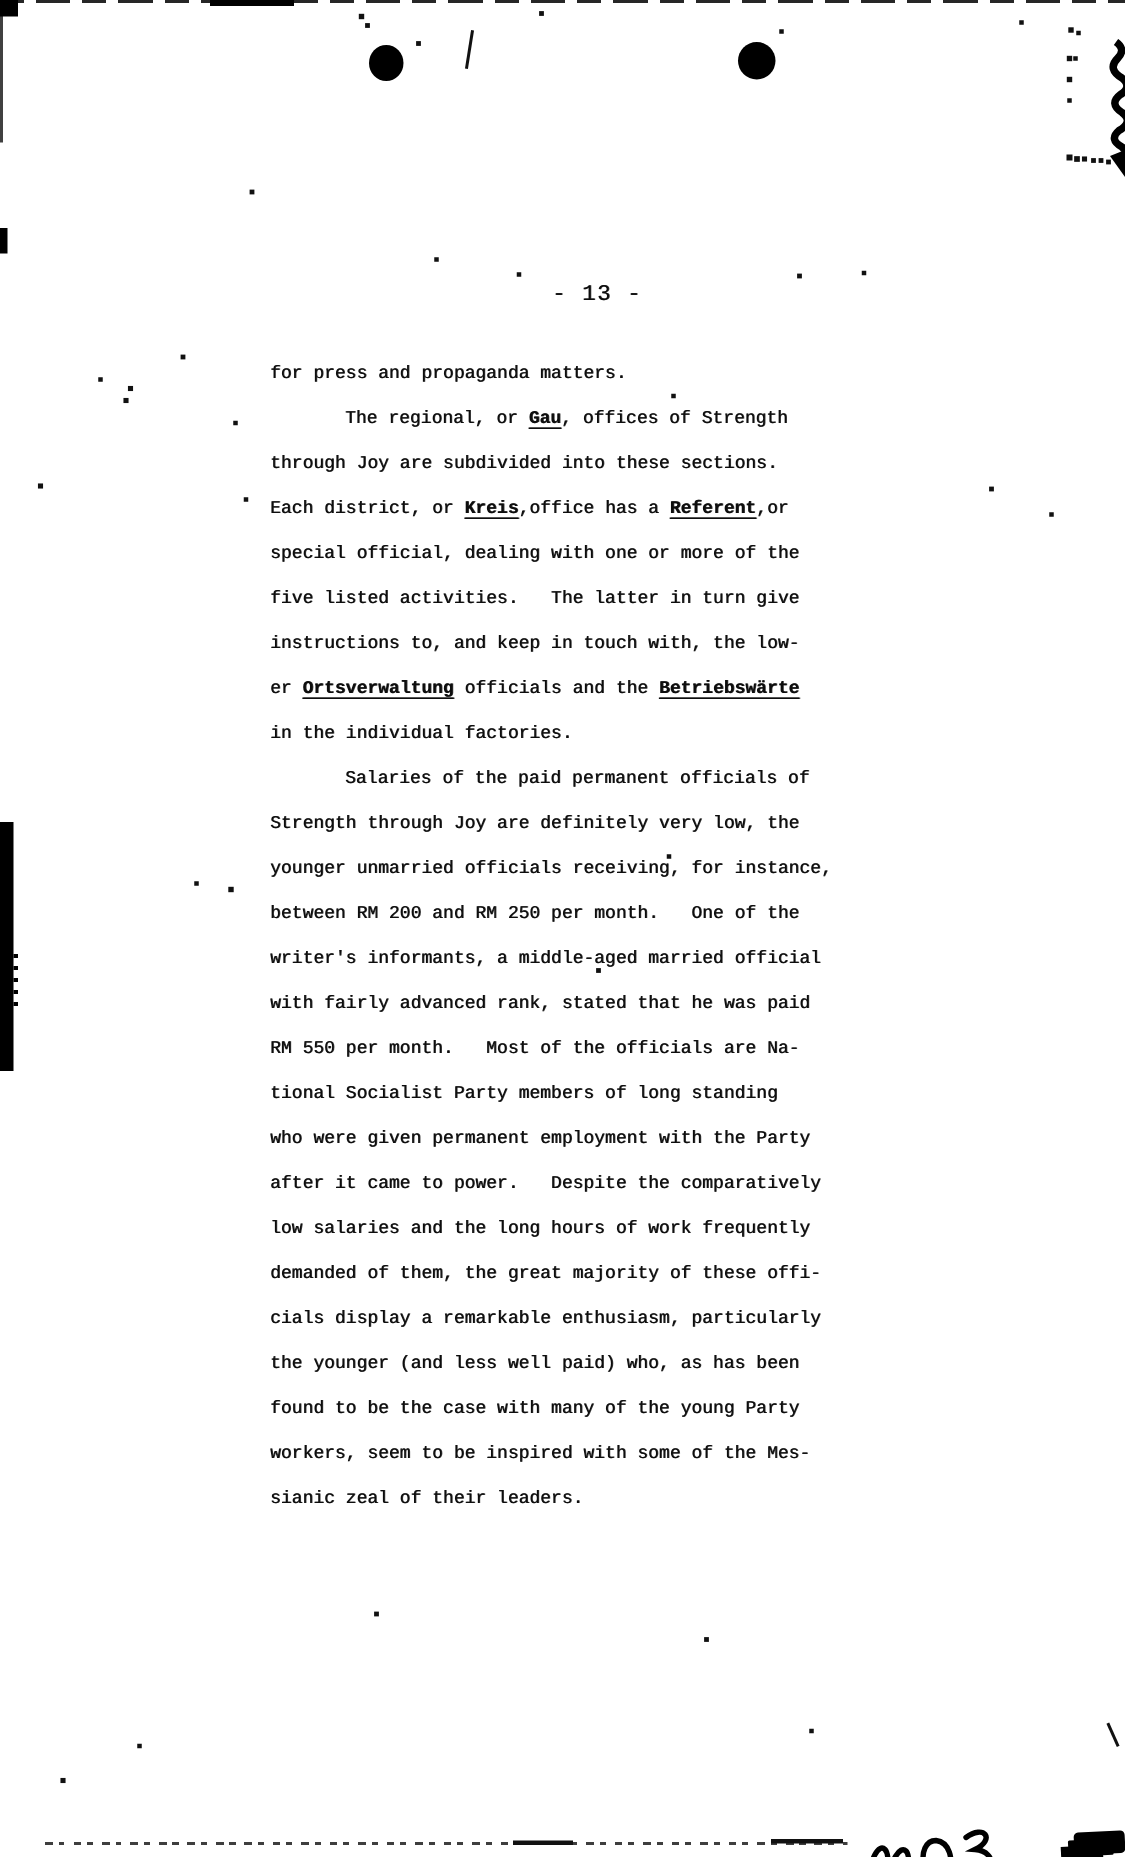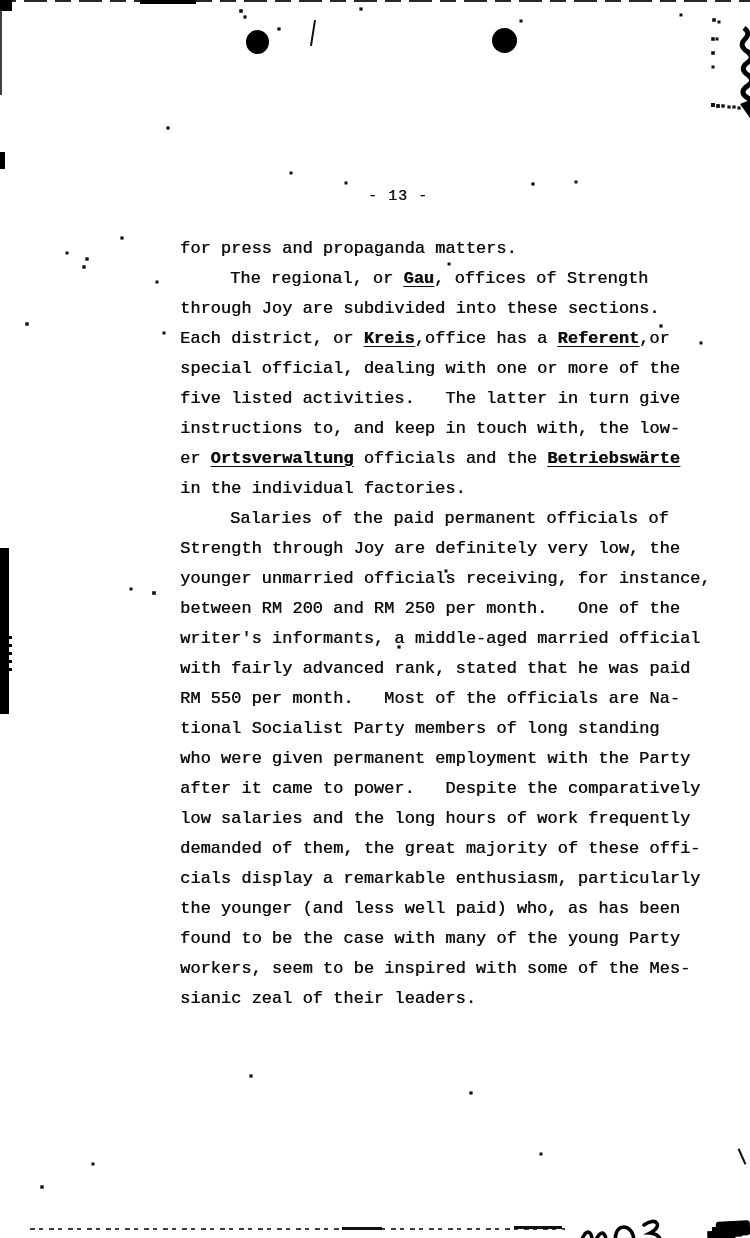--- a/index.html
+++ b/index.html
@@ -7,21 +7,21 @@
     position:relative;
     width:750px;height:1238px;
     background:#ffffff;
     overflow:hidden;
     font-family:"Liberation Mono","DejaVu Sans Mono",monospace;
     color:#0d0d0d;
   }
   
   .body-text{
     position:absolute;left:180px;top:234px;
-    font-size:17px;line-height:30px;
+    font-size:12px;line-height:30px;
     white-space:pre;
     text-shadow:0.5px 0 0 rgba(13,13,13,.8);
   }
   .line{height:30px;}
   .line.indent{padding-left:50px;}
   .u{text-decoration:underline;text-underline-offset:3px;font-weight:bold;}
   .page-number{
     position:absolute;left:368px;top:182px;
     font-size:15px;line-height:30px;white-space:pre;
     letter-spacing:1px;

